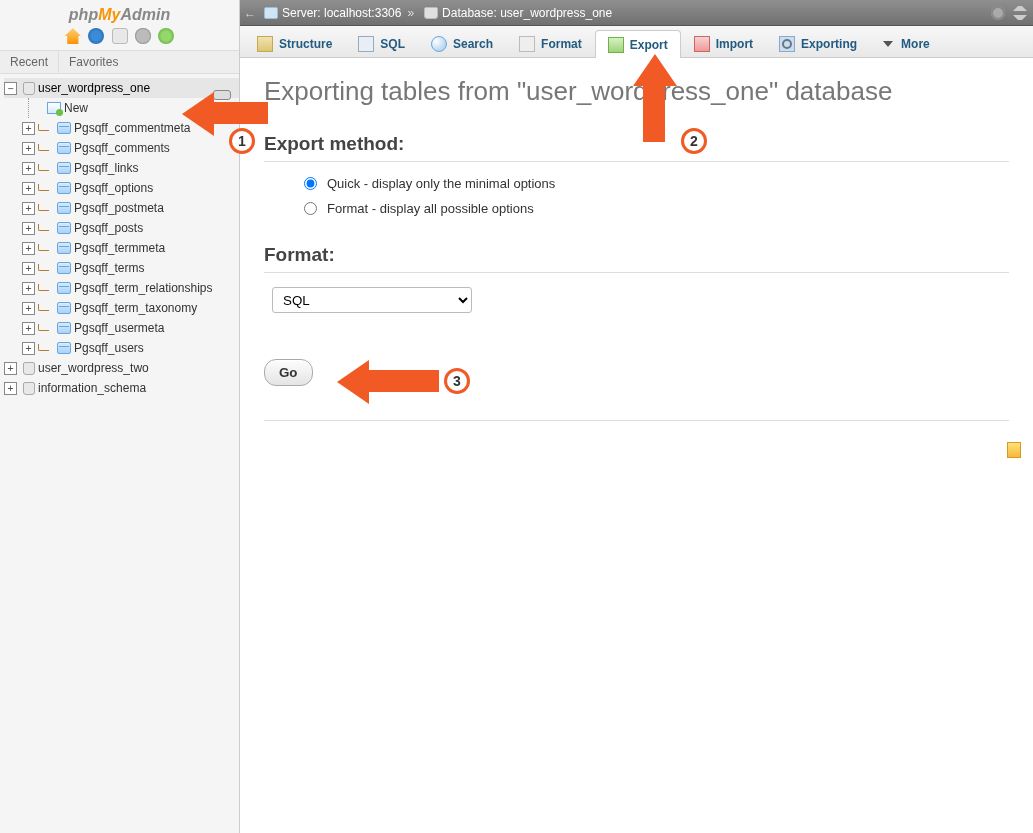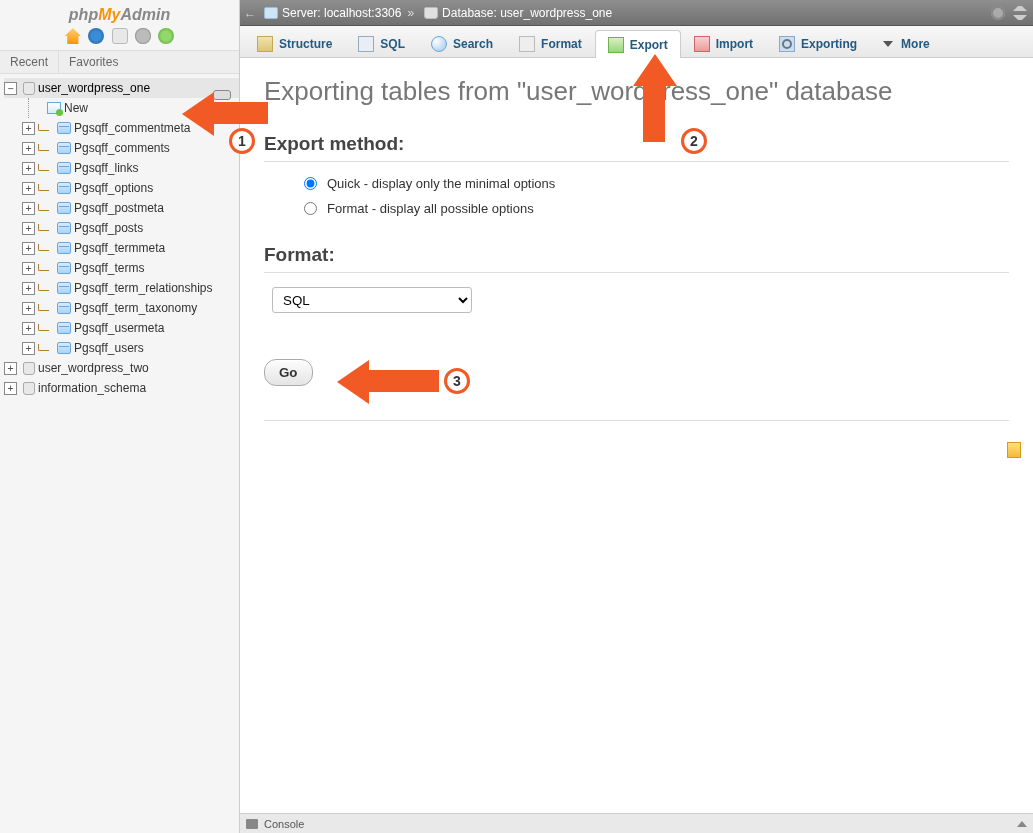--- a/index.html
+++ b/index.html
@@ -303,25 +303,20 @@
       <option>SQL</option>
     </select>
 
     <br>
     <button class="go-btn">Go</button>
 
     <hr id="content-hr2">
   </div>
   <span class="bookmark-ic"></span>
 
-  <div id="console">
-    <span class="c-ic"></span>
-    <span>Console</span>
-    <span class="up"></span>
-  </div>
 </div>
 
 <div class="arrow" id="arrow1">
     <span class="shaft"></span>
     <span class="head"></span>
   </div>
 <div class="step-circle" style="left:229px; top:128px">1</div>
 
 <div class="arrow" id="arrow2">
     <span class="shaft"></span>

